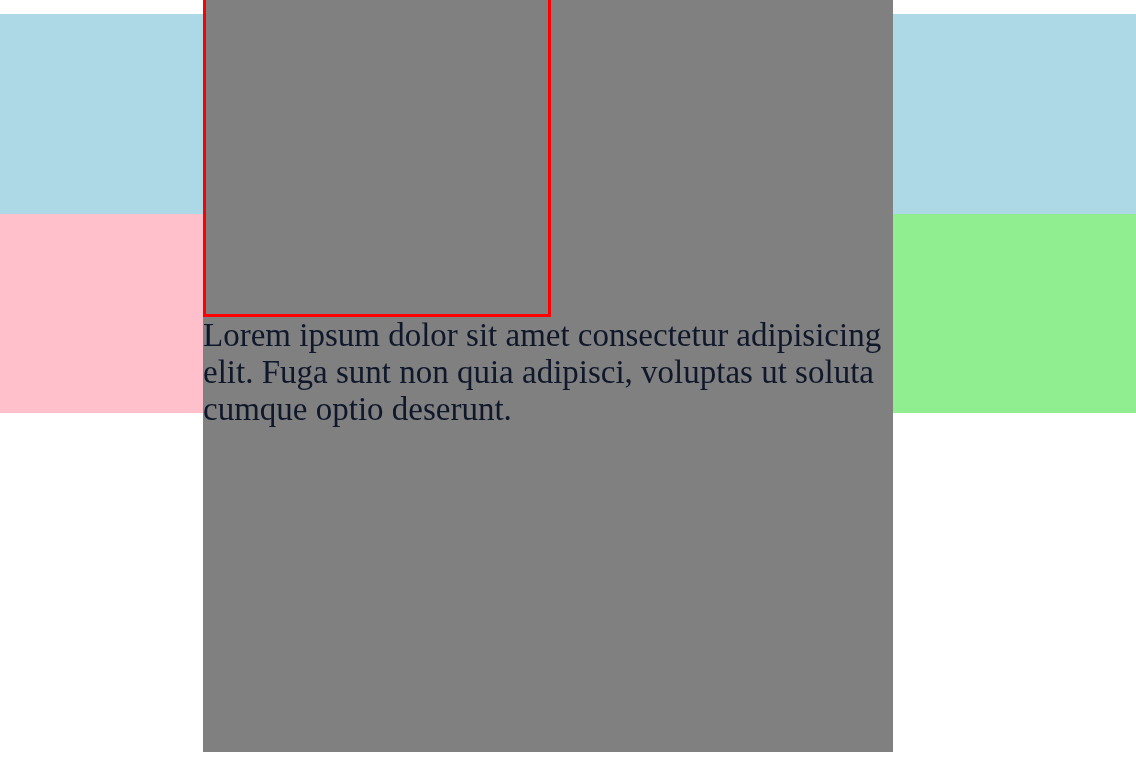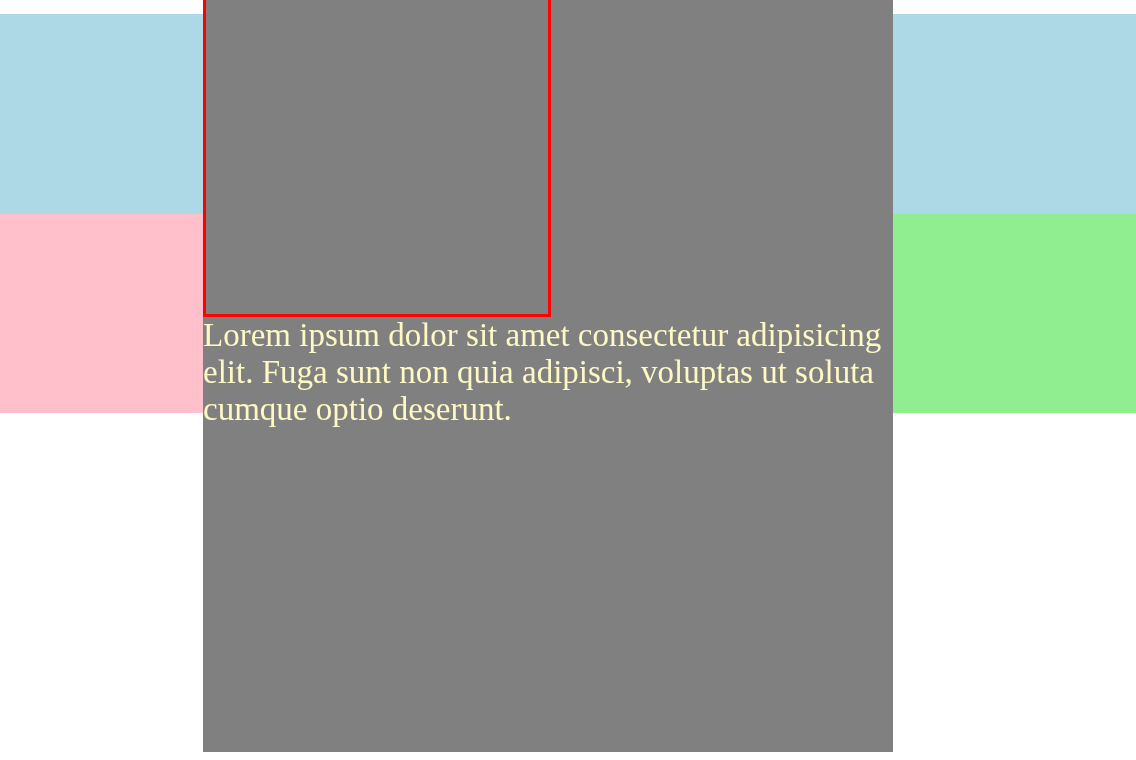--- a/index.html
+++ b/index.html
@@ -60,15 +60,15 @@
 <div class="band-top" style="background-color: rgb(173, 216, 230);"></div>
 
 <div class="band-left" style="background-color: rgb(255, 192, 203);"></div>
 
 <div class="band-right" style="background-color: rgb(144, 238, 144);"></div>
 
 <div class="content-column" style="background-color: rgb(128, 128, 128);">
 
   <div class="placeholder-box" style="border-color: rgb(255, 0, 0); background-color: rgb(128, 128, 128);"></div>
 
-  <p class="lorem-paragraph" style="color: #fef9c3;">Lorem ipsum dolor sit amet consectetur adipisicing elit. Fuga sunt non quia adipisci, voluptas ut soluta cumque optio deserunt.</p>
+  <p class="lorem-paragraph" style="color: #0f172a;">Lorem ipsum dolor sit amet consectetur adipisicing elit. Fuga sunt non quia adipisci, voluptas ut soluta cumque optio deserunt.</p>
 
 </div>
 
 </body></html>

